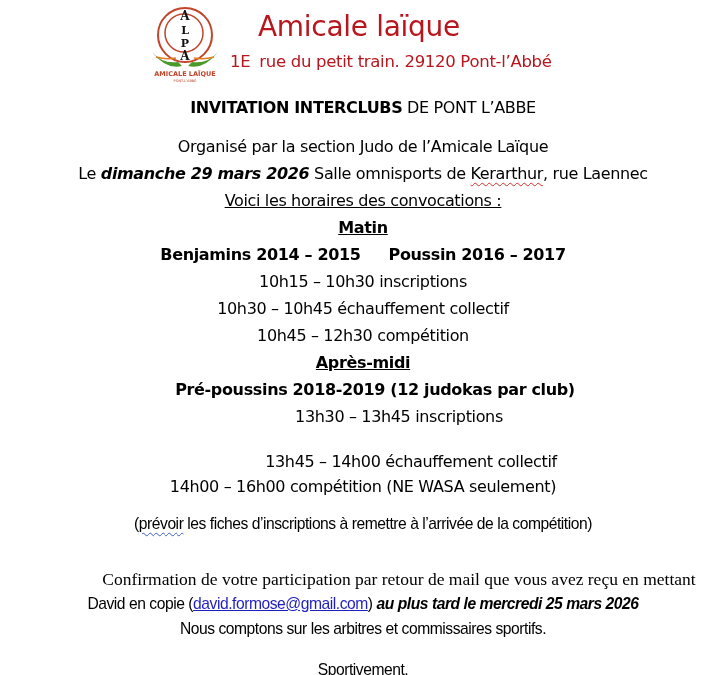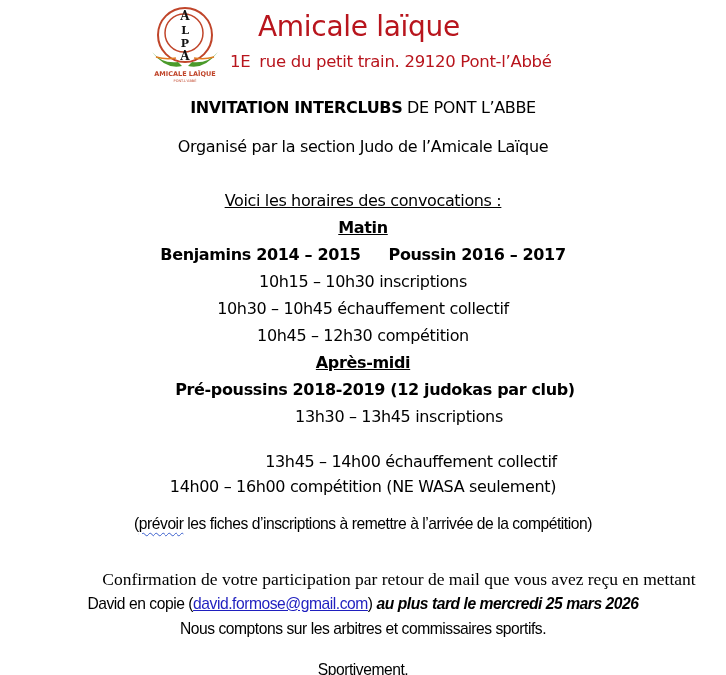--- a/index.html
+++ b/index.html
@@ -58,20 +58,23 @@
   <div class="hdr-addr">
     <span class="num">1E</span><span>rue du petit train. 29120 Pont-l’Abbé</span>
   </div>
 
   <div class="line" style="top:137px;">Organisé par la section Judo de l’Amicale Laïque</div>
 
   <div class="line" style="top:98px;">
     <span class="b">INVITATION INTERCLUBS</span><span> DE PONT L’ABBE</span>
   </div>
 
+  <div class="line" style="top:164px;">
+    <span>Le </span><span class="bi">dimanche 29 mars 2026</span><span> Salle omnisports de </span><span class="sq">Kerarthur</span><span>, rue Laennec</span>
+  </div>
 
   <div class="line" style="top:191px;">
     <span class="u">Voici les horaires des convocations :</span>
   </div>
 
   <div class="line" style="top:218px;">
     <span class="b u">Matin</span>
   </div>
 
   <div class="line" style="top:245px;">

